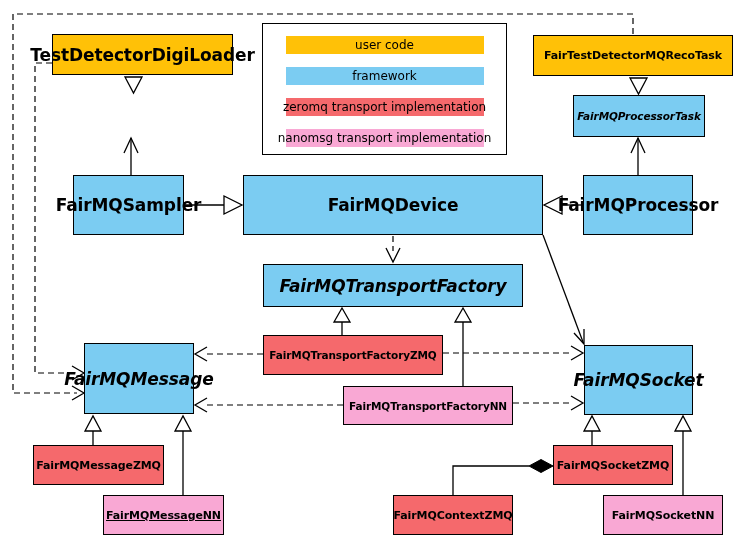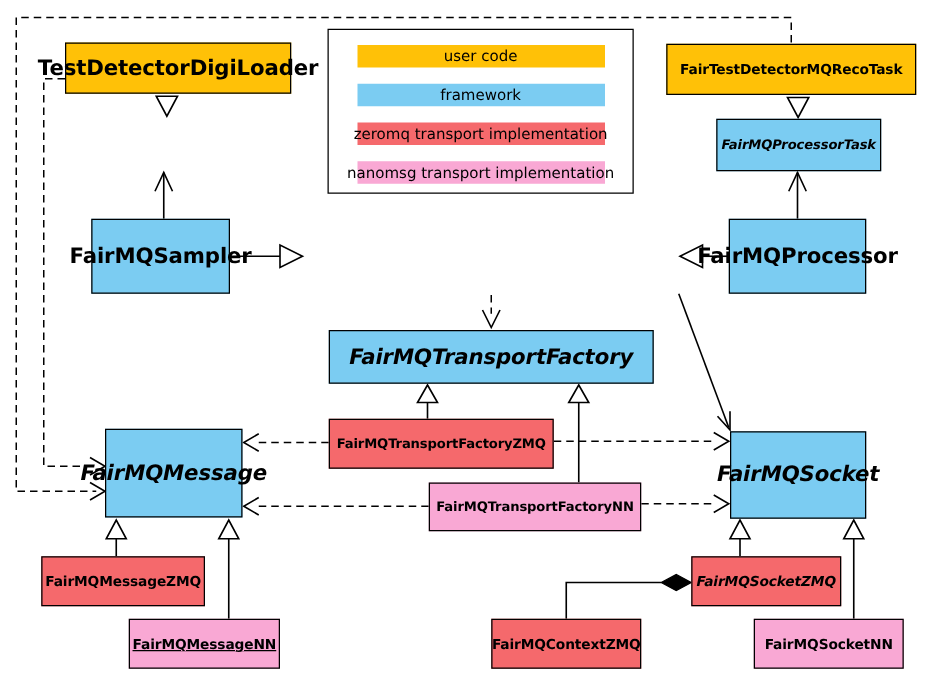--- a/index.html
+++ b/index.html
@@ -31,21 +31,21 @@
   #n-device{left:243px;top:175px;width:300px;height:60px;}
   #n-processor{left:583px;top:175px;width:110px;height:60px;}
   #n-transportfactory{left:263px;top:264px;width:260px;height:43px;}
   #n-tfzmq{left:263px;top:335px;width:180px;height:40px;}
   #n-tfnn{left:343px;top:386px;width:170px;height:39px;}
   #n-message{left:84px;top:343px;width:110px;height:71px;}
   #n-socket{left:584px;top:345px;width:109px;height:70px;}
   #n-messagezmq{left:33px;top:445px;width:131px;height:40px;}
   #n-messagenn{left:103px;top:495px;width:121px;height:40px;text-decoration:underline;}
   #n-contextzmq{left:393px;top:495px;width:120px;height:40px;}
-  #n-socketzmq{left:553px;top:445px;width:120px;height:40px;font-style:italic;}
+  #n-socketzmq{left:553px;top:445px;width:120px;height:40px;}
   #n-socketnn{left:603px;top:495px;width:120px;height:40px;}
 
   
   .legend{
     position:absolute;left:262px;top:23px;width:245px;height:132px;
     box-sizing:border-box;border:1.5px solid #000;background:#fff;
   }
   .legend-bar{
     width:198px;height:18px;margin:13px auto 0;
     display:flex;align-items:center;justify-content:center;
@@ -166,20 +166,21 @@
     <div class="legend-bar c-zmq">zeromq transport implementation</div>
     <div class="legend-bar c-nn">nanomsg transport implementation</div>
   </div>
 
   <div class="node c-user" id="n-digiloader">TestDetectorDigiLoader</div>
   <div class="node c-user fs11" id="n-recotask">FairTestDetectorMQRecoTask</div>
 
   <div class="node c-fw abstract fs10" id="n-processortask">FairMQProcessorTask</div>
 
   <div class="node c-fw" id="n-sampler">FairMQSampler</div>
+  <div class="node c-fw" id="n-device">FairMQDevice</div>
   <div class="node c-fw" id="n-processor">FairMQProcessor</div>
 
   <div class="node c-fw abstract" id="n-transportfactory">FairMQTransportFactory</div>
   <div class="node c-zmq fs10" id="n-tfzmq">FairMQTransportFactoryZMQ</div>
   <div class="node c-nn fs10" id="n-tfnn">FairMQTransportFactoryNN</div>
 
   <div class="node c-fw abstract" id="n-message">FairMQMessage</div>
   <div class="node c-fw abstract" id="n-socket">FairMQSocket</div>
 
   <div class="node c-zmq fs11" id="n-messagezmq">FairMQMessageZMQ</div>

